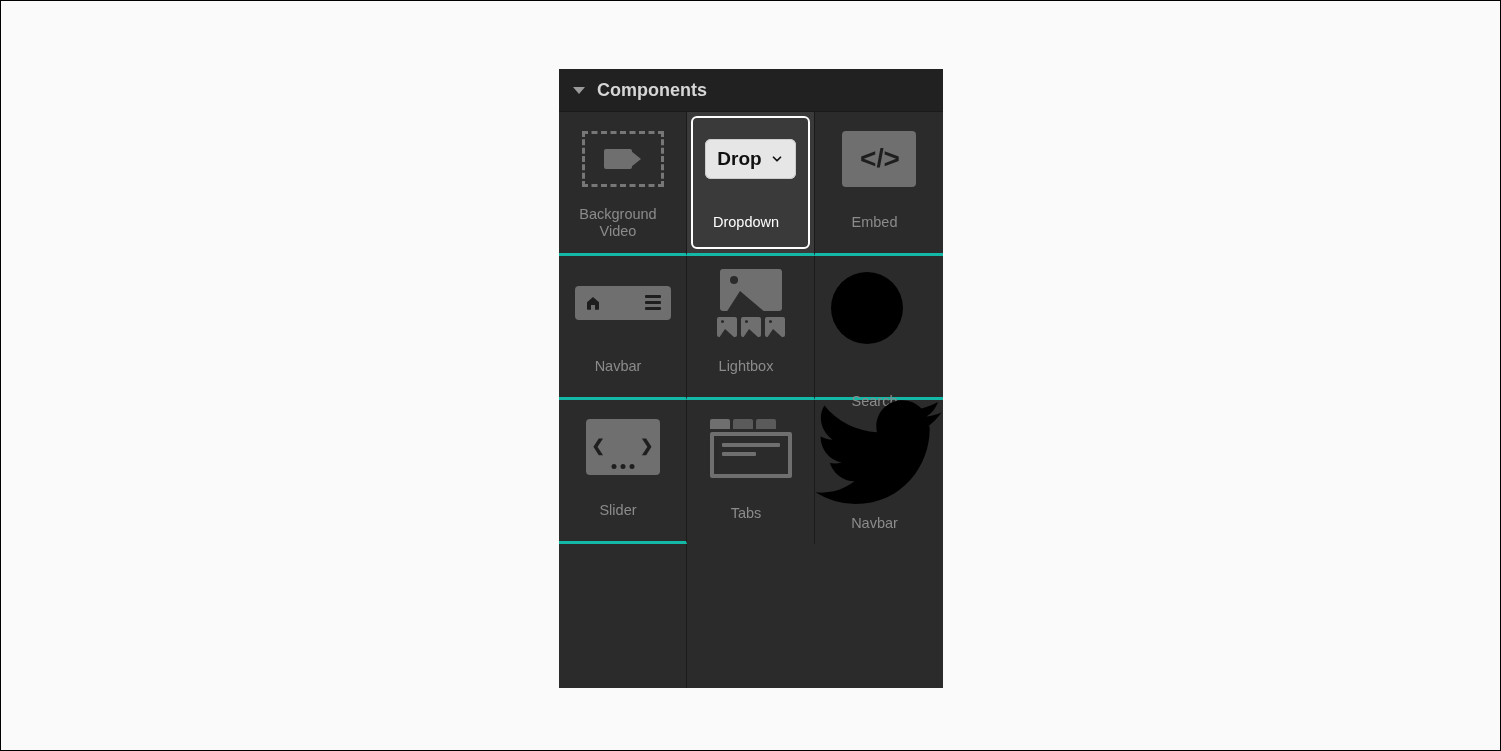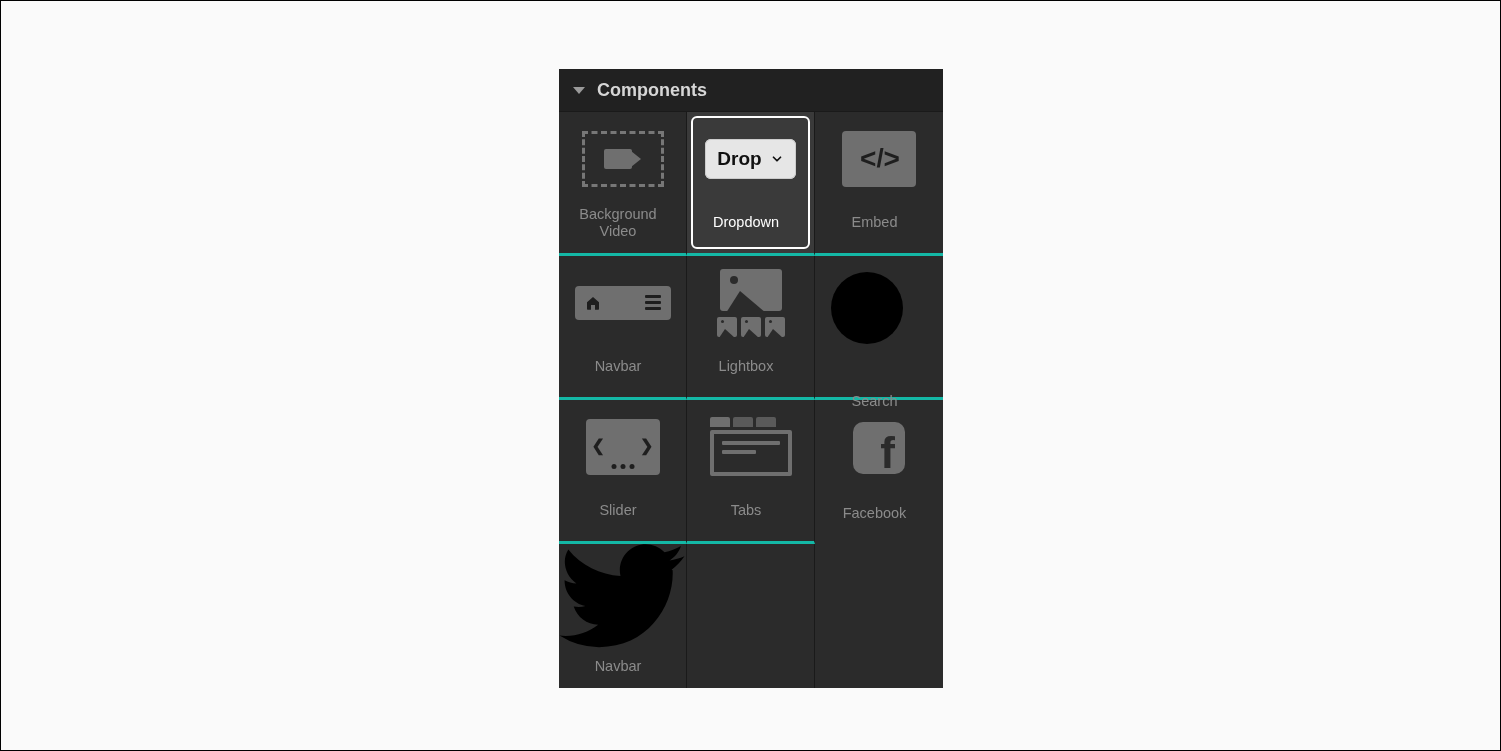--- a/index.html
+++ b/index.html
@@ -318,26 +318,20 @@
             <div class="box">
                 <div class="line"></div>
                 <div class="line short"></div>
               </div>
           </div>
         </div>
         <div class="label">Tabs</div>
       </div>
 
 
-      <div class="tile">
-        <div class="icon-wrap">
-          <div class="icon-facebook"></div>
-        </div>
-        <div class="label">Facebook</div>
-      </div>
 
       <div class="tile">
         <div class="icon-wrap">
           <svg viewBox="0 0 248 204" class="icon-twitter">
             <path d="M221.95 51.29c.15 2.17.15 4.34.15 6.53 0 66.73-50.8 143.69-143.69 143.69v-.04A142.99 142.99 0 0 1 1 178.83c3.99.48 8 .72 12.02.73 23.03.02 45.4-7.7 63.49-21.9-21.88-.41-41.07-14.68-47.78-35.52 7.67 1.48 15.57 1.18 23.1-.88C28 116.52 10.85 95.58 10.85 71.25v-.65c7.1 3.96 15.05 6.15 23.18 6.39C11.58 61.31 4.74 31.79 18.14 10.71c25.12 30.9 62.18 49.69 101.92 51.68-4.07-17.54 1.49-35.92 14.61-48.25 20.34-19.12 52.33-18.14 71.45 2.19 11.31-2.23 22.15-6.38 32.07-12.26-3.77 11.69-11.66 21.62-22.2 27.93 10.01-1.18 19.79-3.86 29-7.95-6.78 10.16-15.32 19.01-25.04 26.24z"></path>
           </svg>
         </div>
         <div class="label">Navbar</div>
       </div>
 

